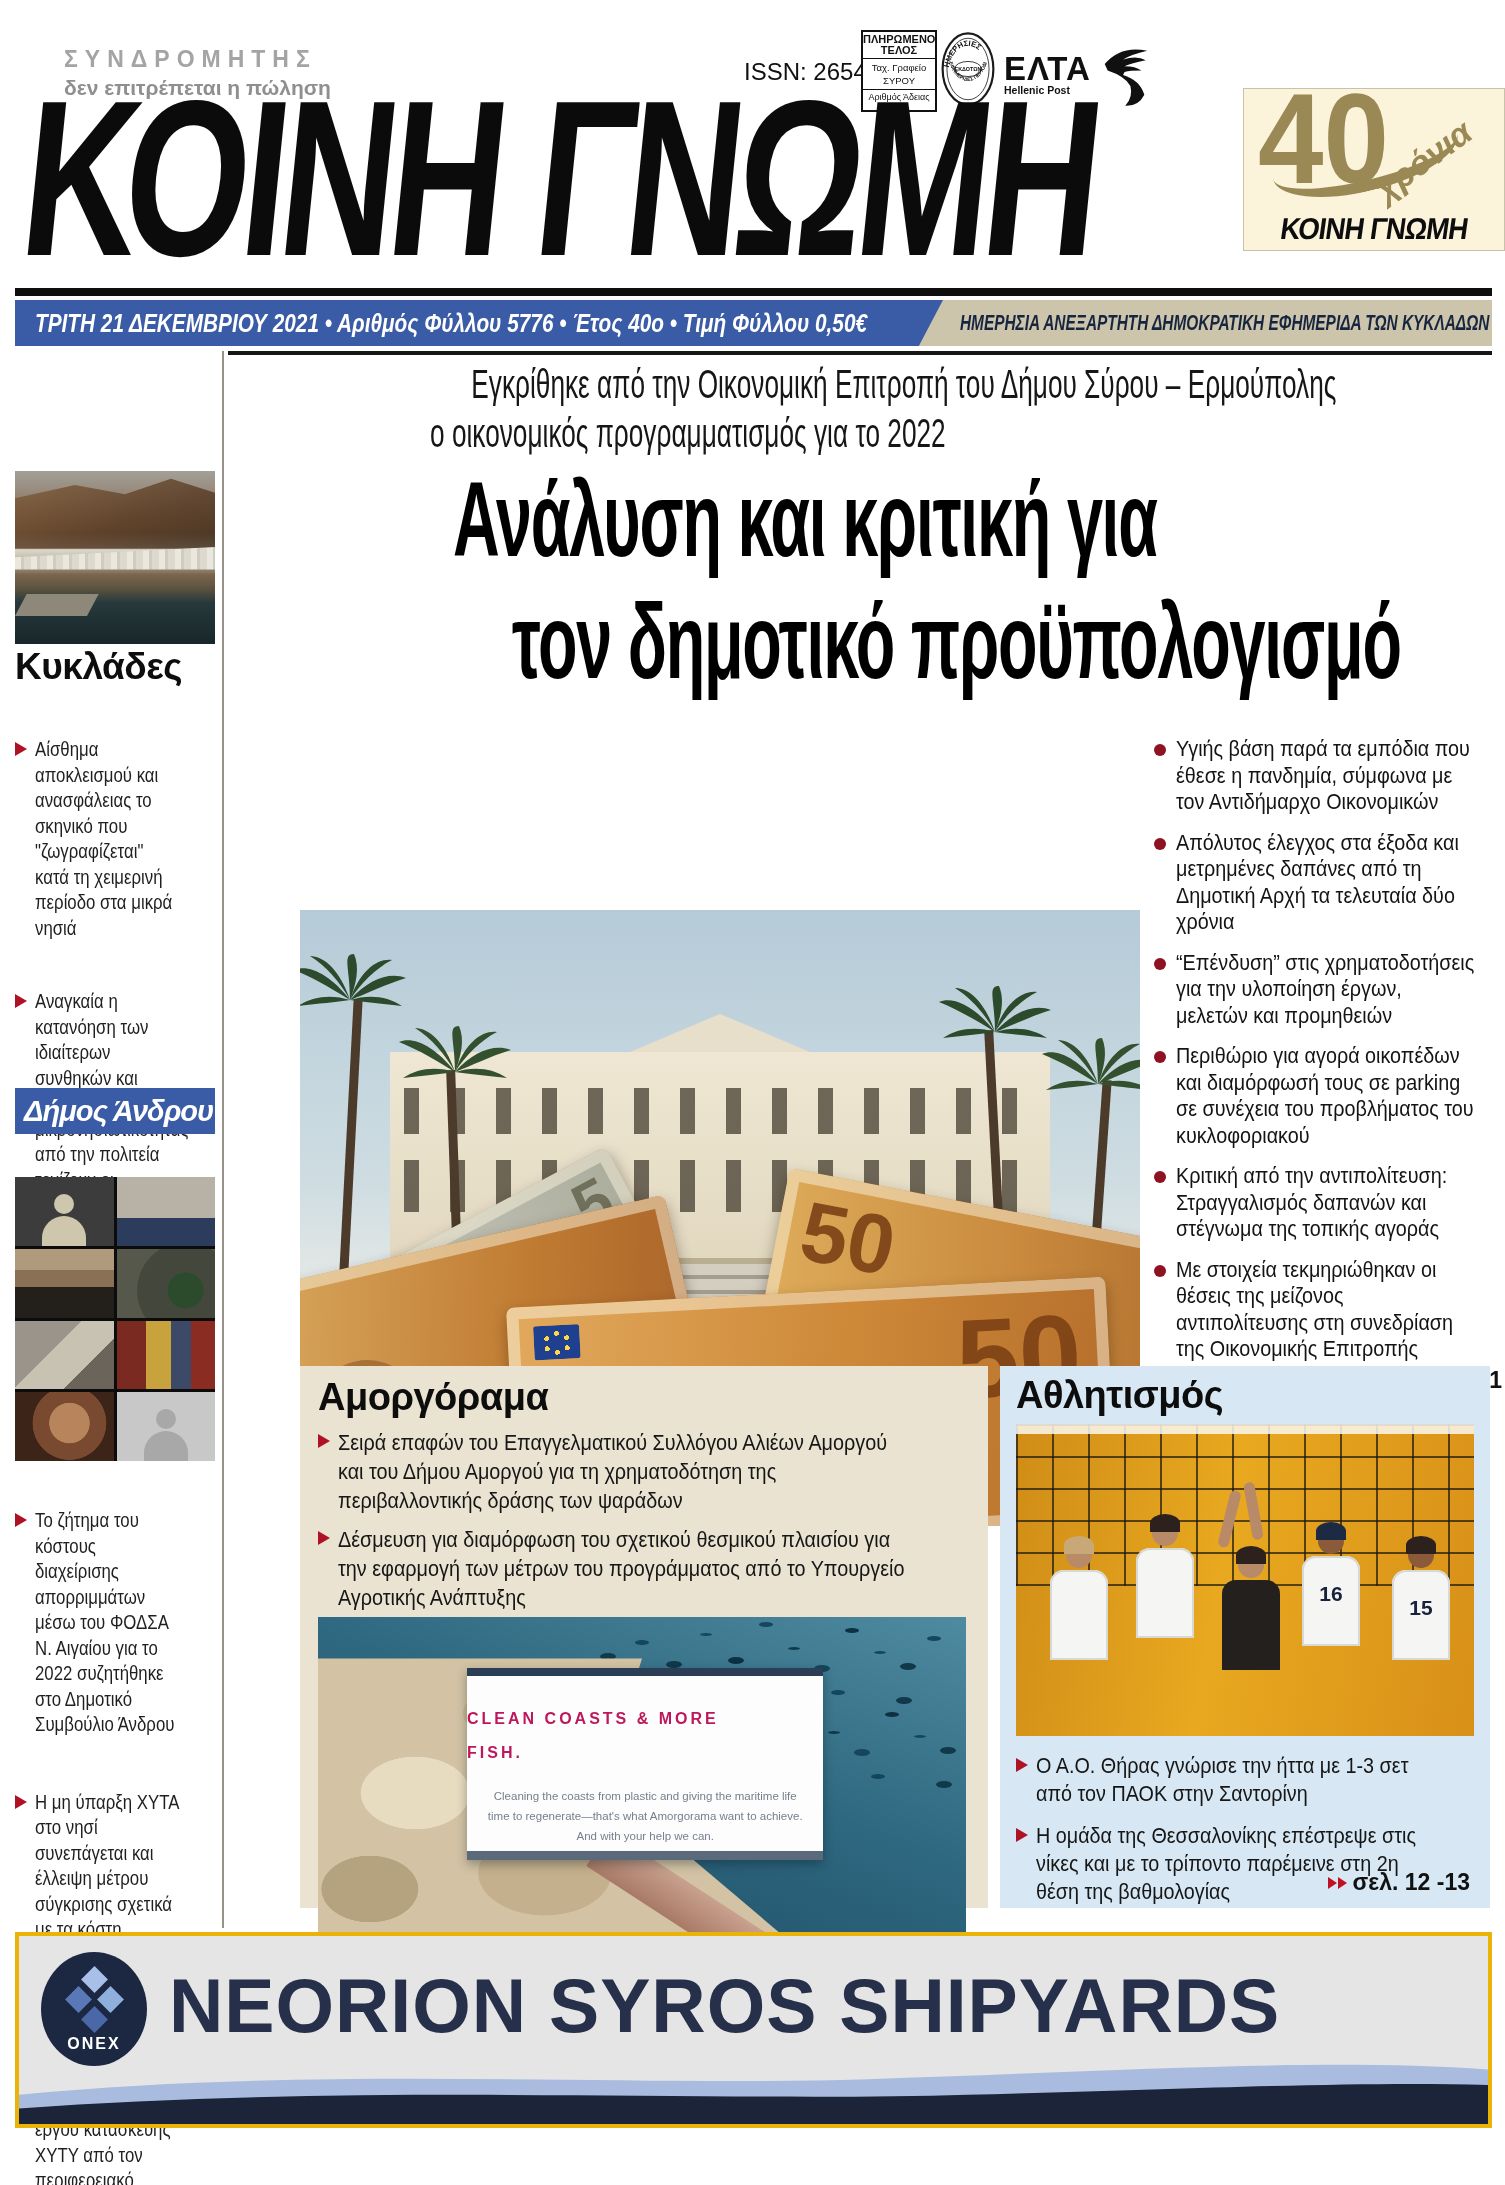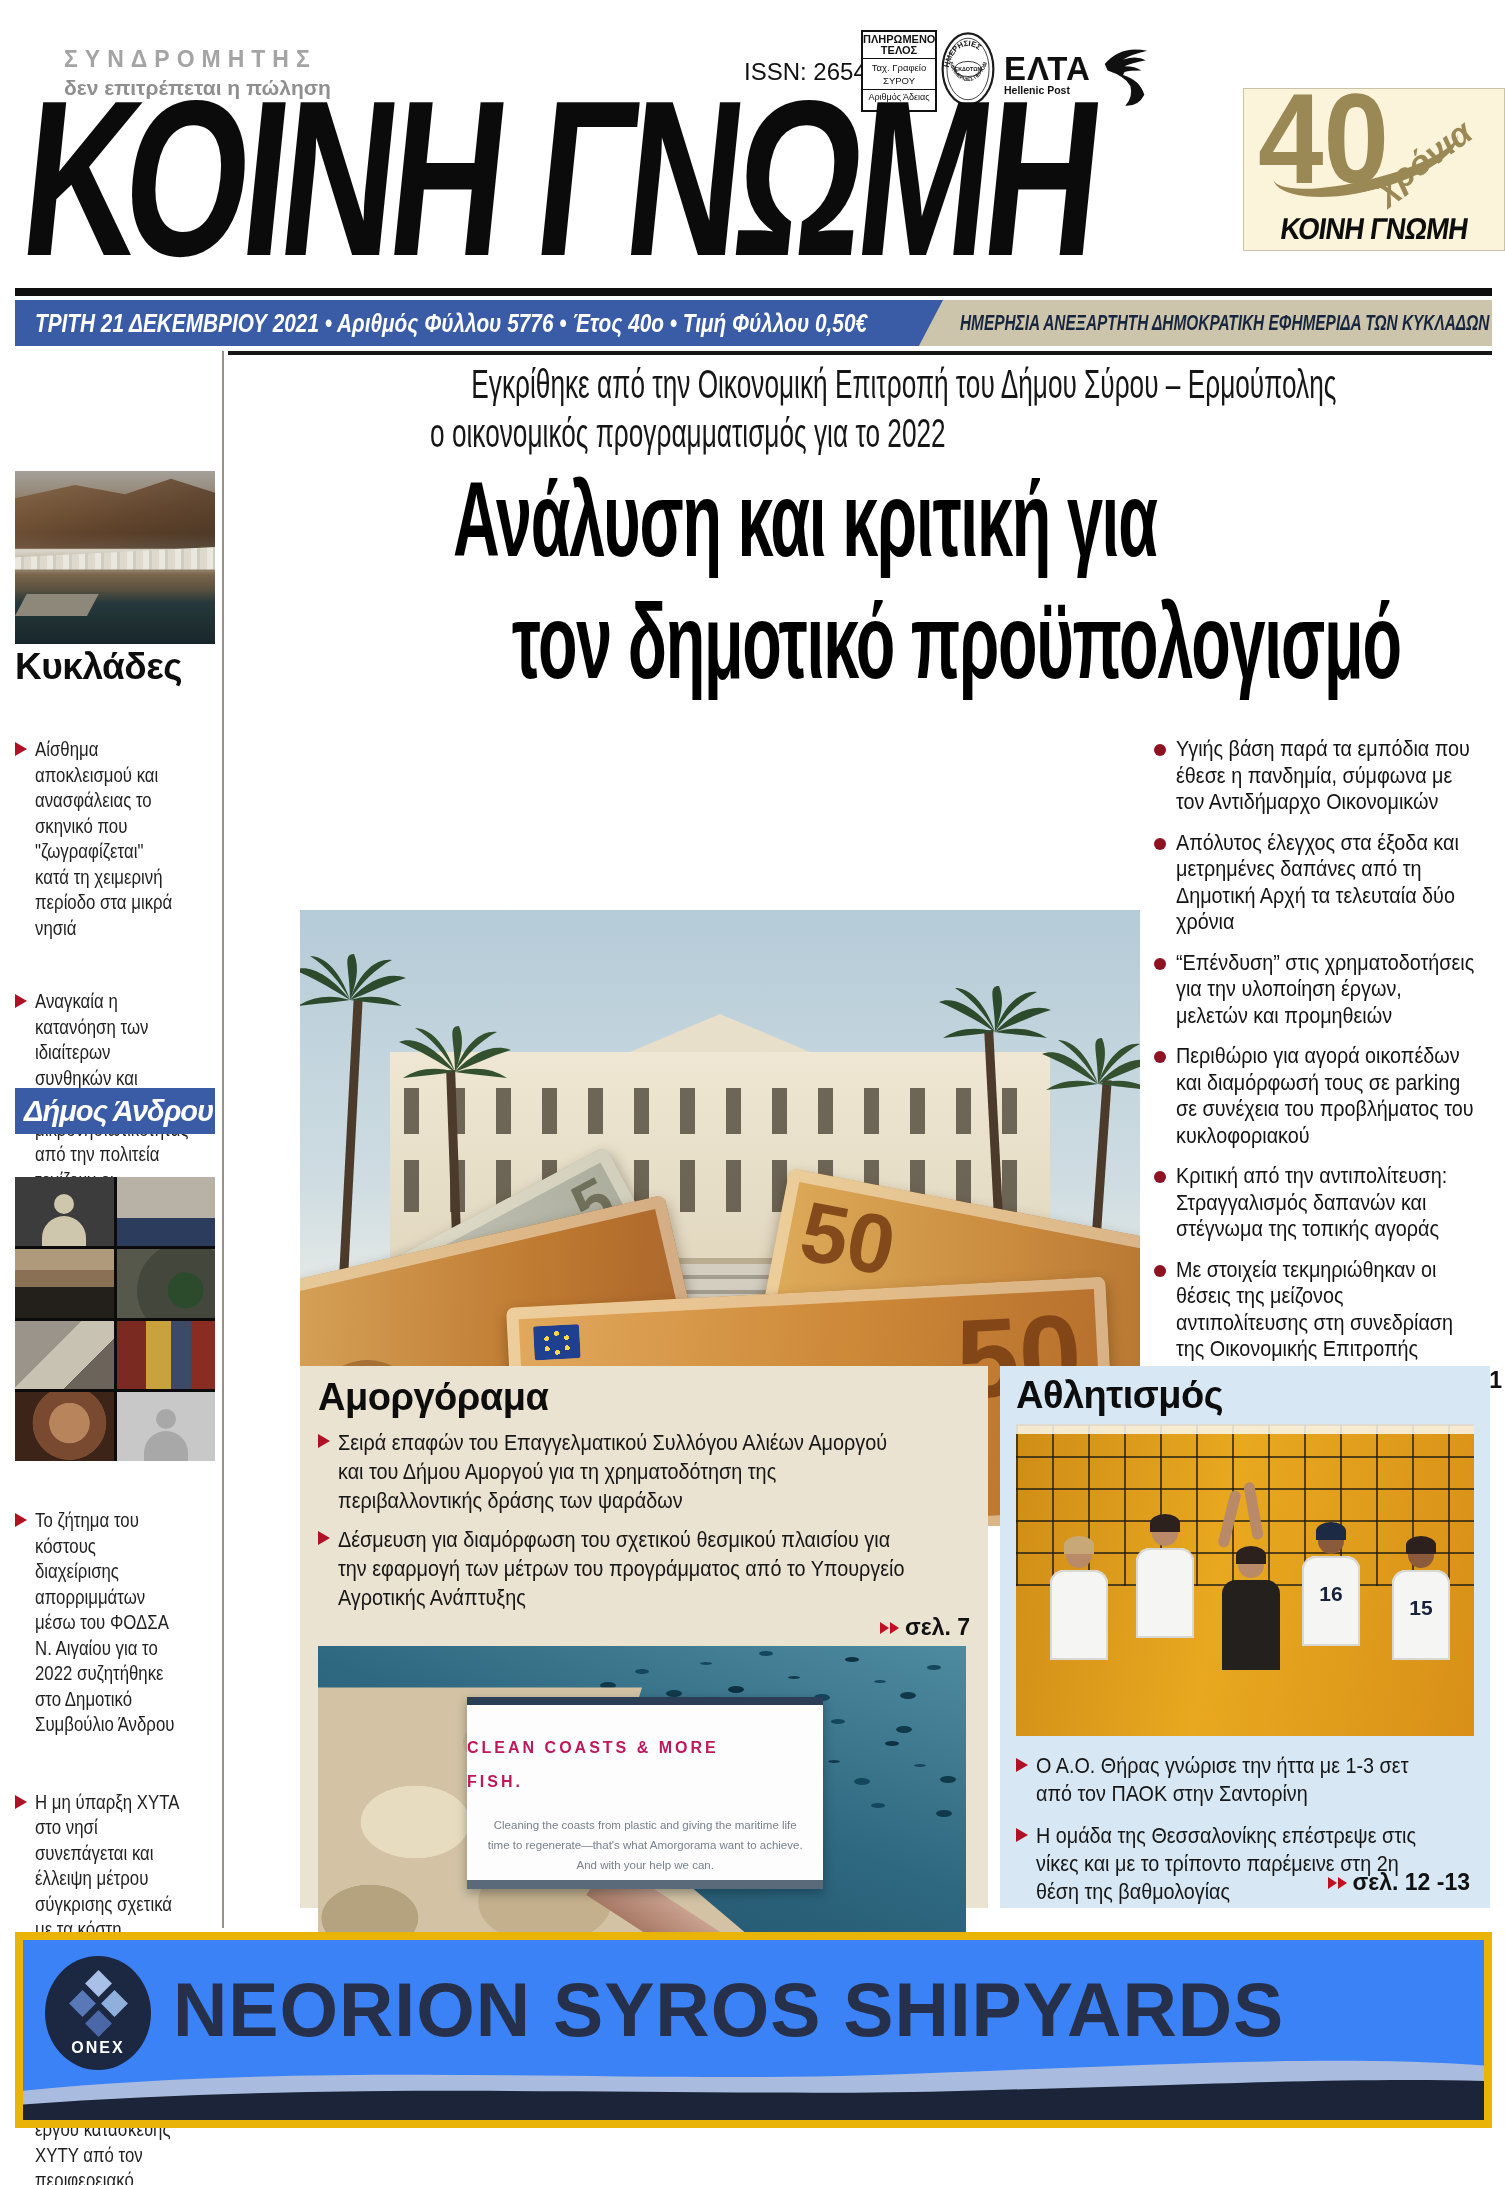--- a/index.html
+++ b/index.html
@@ -136,21 +136,21 @@
   .head.dark { background:#8a5a3a; }
   .hair { position:absolute; left:-2px; top:-6px; width:30px; height:18px; border-radius:50% 50% 0 0; background:#2c211c; }
   .hair.blonde { background:#c8a briefly; background:#c9a878; }
   .hair.band { background:#1c2a44; }
   .torso { width:58px; height:90px; border-radius:14px 14px 0 0; background:#f5f5f3; margin-top:2px; position:relative; box-shadow:inset 0 0 0 2px #d8d8d4; }
   .torso.blk { background:#23201e; box-shadow:none; }
   .jersey { position:absolute; left:50%; top:26px; transform:translateX(-50%); font-size:21px; font-weight:900; color:#17233c; }
   .arm { position:absolute; width:11px; height:58px; border-radius:6px; background:#b98a68; }
 
   
-  .banner { border:8px solid #eab308; background:#3b82f6; overflow:hidden; }
+  .banner { border:4px solid #eab308; background:#e5e5e5; overflow:hidden; }
   .onex { position:absolute; left:22px; top:16px; width:106px; height:114px; border-radius:50%; background:#1c2742; }
   .dmd { position:absolute; width:19px; height:19px; transform:rotate(45deg); }
   .onex-label { position:absolute; left:0; right:0; bottom:13px; text-align:center; color:#fff; font-size:16px; font-weight:900; letter-spacing:2px; }
   .banner-title { position:absolute; left:150px; top:26px; font-size:76px; font-weight:900; letter-spacing:1px; color:#27304a; white-space:nowrap; transform:scaleX(0.99); transform-origin:0 0; }
 </style>
 </head>
 <body>
 
 <div class="page">
 
@@ -402,27 +402,20 @@
   <div class="abs panel-beige" style="left:300px; top:1366px; width:688px; height:542px; padding:10px 18px;">
     <div class="panel-title">Αμοργόραμα</div>
     <div class="item" style="margin-top:9px;">
       <span class="tri sm"></span>
       <span class="pan-text">Σειρά επαφών του Επαγγελματικού Συλλόγου Αλιέων Αμοργού και του Δήμου Αμοργού για τη χρηματοδότηση της περιβαλλοντικής δράσης των ψαράδων</span>
     </div>
     <div class="item" style="margin-top:10px;">
       <span class="tri sm"></span>
       <span class="pan-text">Δέσμευση για διαμόρφωση του σχετικού θεσμικού πλαισίου για την εφαρμογή των μέτρων του προγράμματος από το Υπουργείο Αγροτικής Ανάπτυξης</span>
     </div>
-    <div class="pref" style="margin-top:2px;">
-      <span class="dd">
-          <span class="tri-sm2"></span>
-          <span class="tri-sm2"></span>
-        </span>
-      <span class="lab">σελ. 7</span>
-    </div>
     <div class="seaphoto" style="margin-top:5px;">
       <div class="fish" style="right:350px; top:36px;"></div>
       <div class="fish" style="right:310px; top:120px;"></div>
       <div class="rocks"></div>
       <div class="plank" style="right:120px; bottom:-6px;"></div>
       <div class="card">
         <div class="bar-t"></div>
         <div class="card-title">
           <div>CLEAN COASTS &amp; MORE</div>
           <div>FISH.</div>

